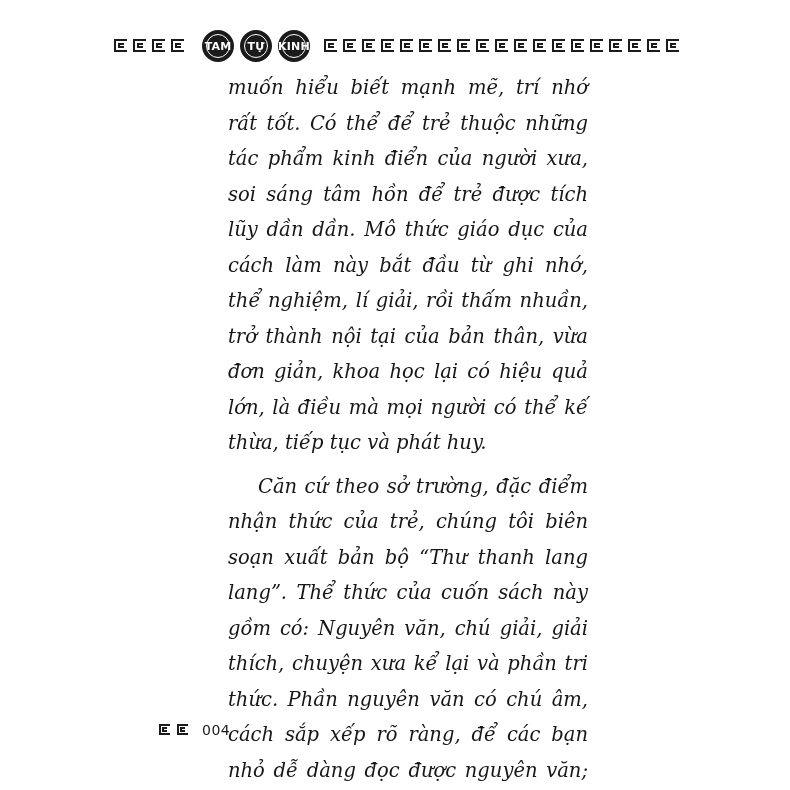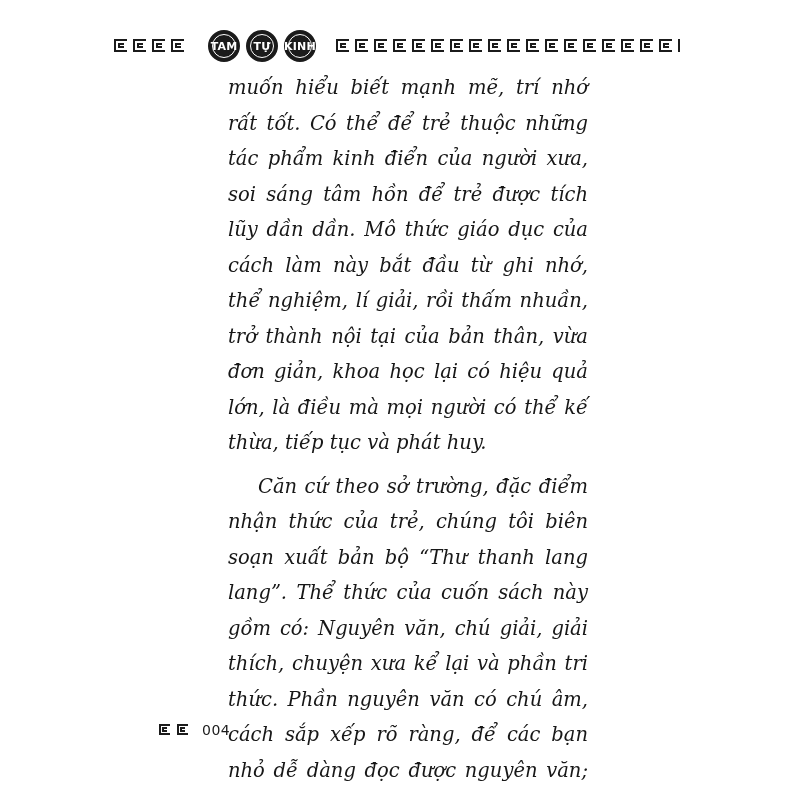--- a/index.html
+++ b/index.html
@@ -57,21 +57,21 @@
     left: 4px; top: 4px;
     width: 6px;
     height: 5px;
     border: 2px solid #1b1b1b;
     border-right: none;
     box-sizing: border-box;
   }
   .title-medallions {
     display: flex;
     gap: 6px;
-    margin: 0 20px;
+    margin: 0 14px;
   }
   .medallion {
     width: 32px;
     height: 32px;
     border-radius: 50%;
     background: #1b1b1b;
     color: #ffffff;
     display: flex;
     align-items: center;
     justify-content: center;

